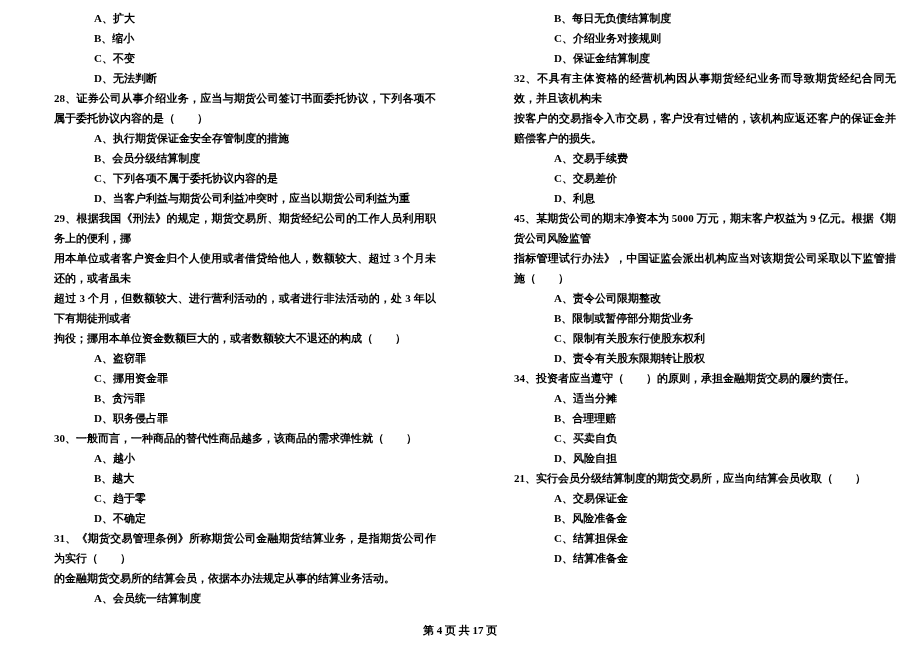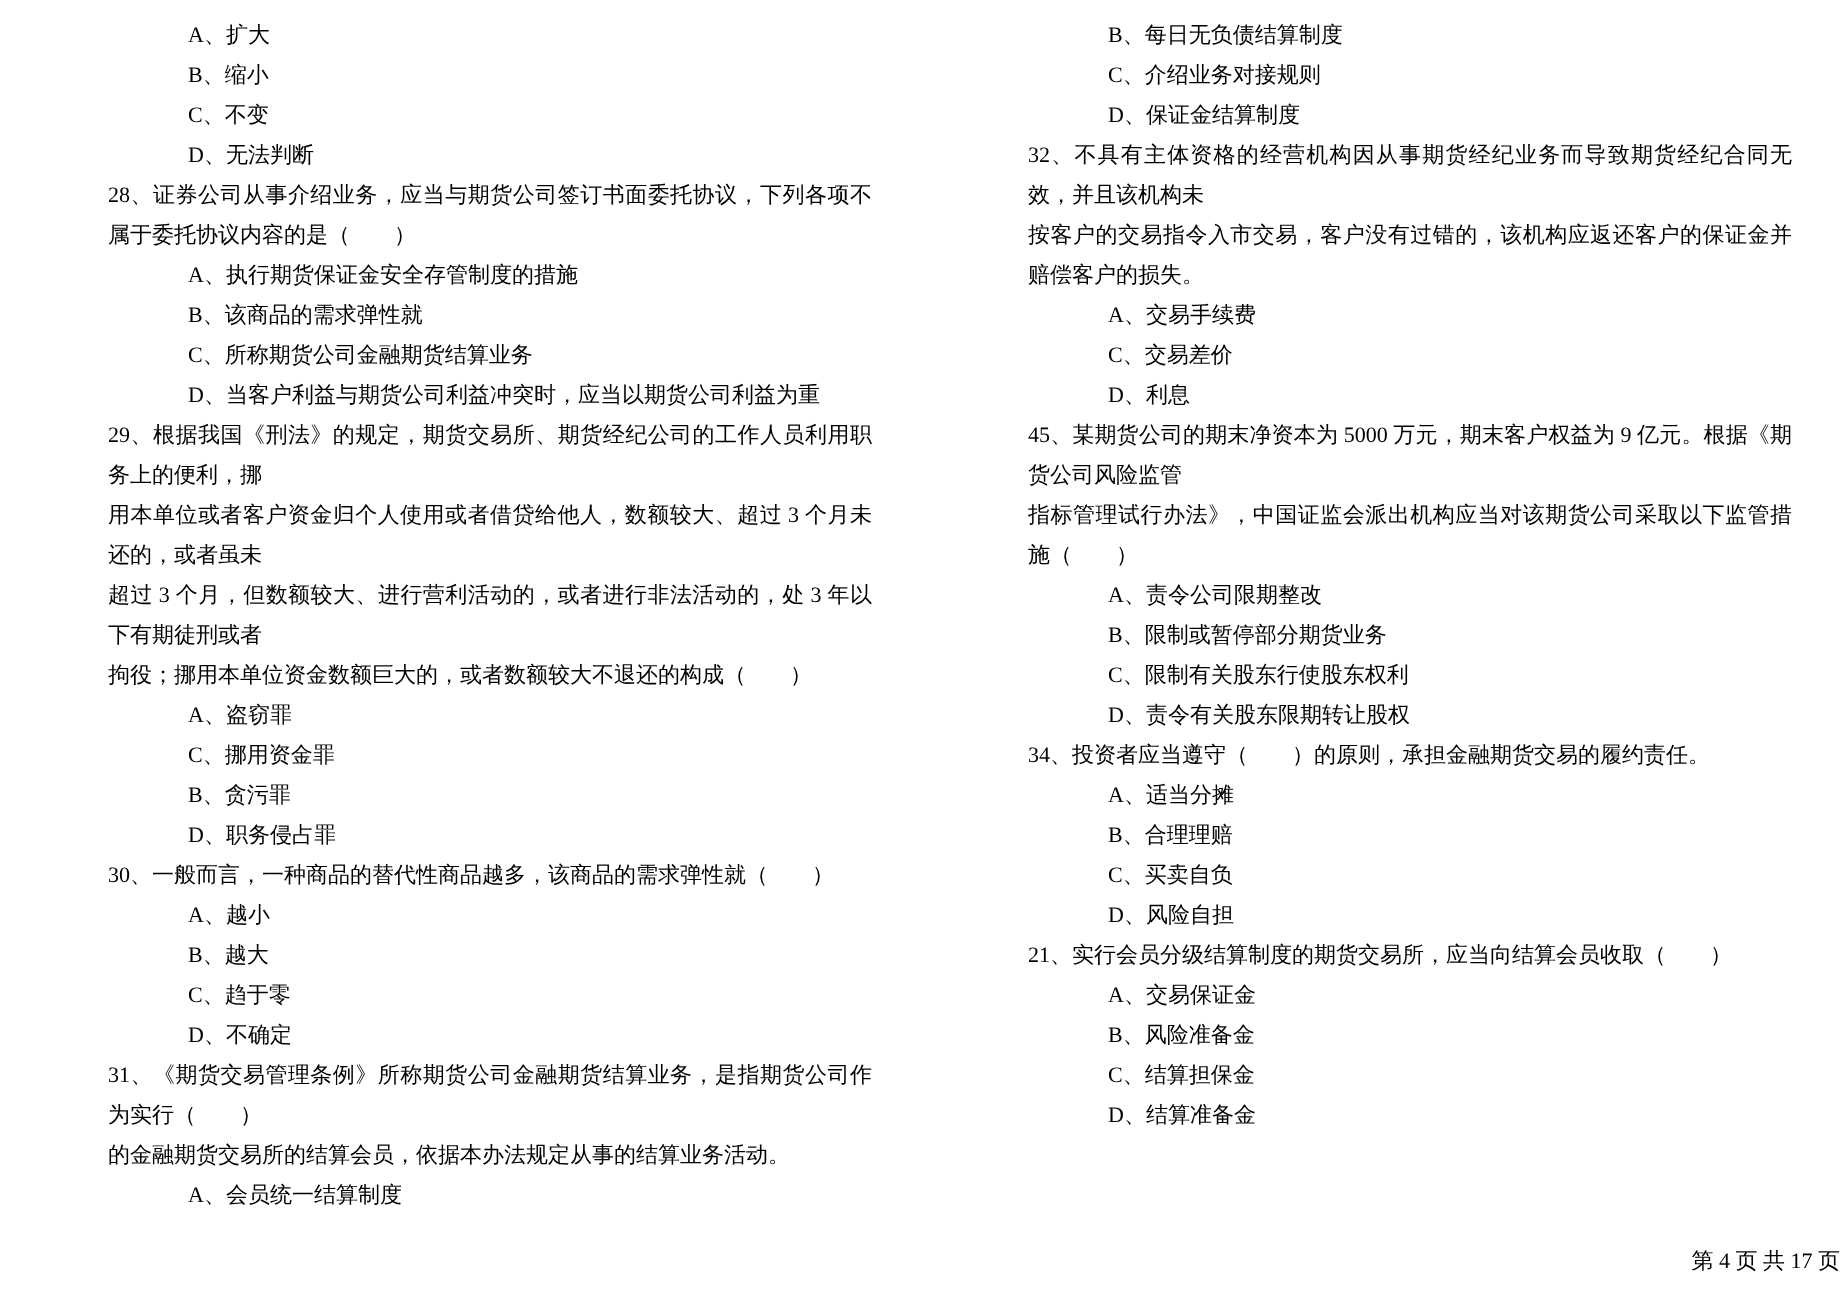--- a/index.html
+++ b/index.html
@@ -1,15 +1,15 @@
 <!DOCTYPE html>
 <html><head>
   <meta charset="utf-8">
   <style>
-    * { margin: 0; padding: 0; box-sizing: border-box; }
+    * { margin: 0; padding: 0; box-sizing: border-box; font-weight: bold; }
     body {
       width: 920px;
       height: 650px;
       background: #fff;
       font-family: "SimSun", "宋体", serif;
       font-size: 11px;
       color: #000;
       position: relative;
       overflow: hidden;
     }
@@ -34,40 +34,40 @@
     .question-continue {
       padding-left: 30px;
       line-height: 20px;
       text-align: justify;
     }
     .footer {
       position: absolute;
       bottom: 12px;
       left: 0;
       right: 0;
-      text-align: right;
+      text-align: center;
       font-size: 11px;
     }
   </style>
 </head>
 <body>
 
 <div class="page-content">
 
   <div class="column">
 
     <div class="option-line">A、扩大</div>
     <div class="option-line">B、缩小</div>
     <div class="option-line">C、不变</div>
     <div class="option-line">D、无法判断</div>
 
     <div class="question-line">28、证券公司从事介绍业务，应当与期货公司签订书面委托协议，下列各项不属于委托协议内容的是（　　）</div>
     <div class="option-line">A、执行期货保证金安全存管制度的措施</div>
-    <div class="option-line">B、该商品的需求弹性就</div>
-    <div class="option-line">C、所称期货公司金融期货结算业务</div>
+    <div class="option-line">B、会员分级结算制度</div>
+    <div class="option-line">C、下列各项不属于委托协议内容的是</div>
     <div class="option-line">D、当客户利益与期货公司利益冲突时，应当以期货公司利益为重</div>
 
     <div class="question-line">29、根据我国《刑法》的规定，期货交易所、期货经纪公司的工作人员利用职务上的便利，挪</div>
     <div class="question-continue">用本单位或者客户资金归个人使用或者借贷给他人，数额较大、超过 3 个月未还的，或者虽未</div>
     <div class="question-continue">超过 3 个月，但数额较大、进行营利活动的，或者进行非法活动的，处 3 年以下有期徒刑或者</div>
     <div class="question-continue">拘役；挪用本单位资金数额巨大的，或者数额较大不退还的构成（　　）</div>
     <div class="option-line">A、盗窃罪</div>
     <div class="option-line">C、挪用资金罪</div>
     <div class="option-line">B、贪污罪</div>
     <div class="option-line">D、职务侵占罪</div>

